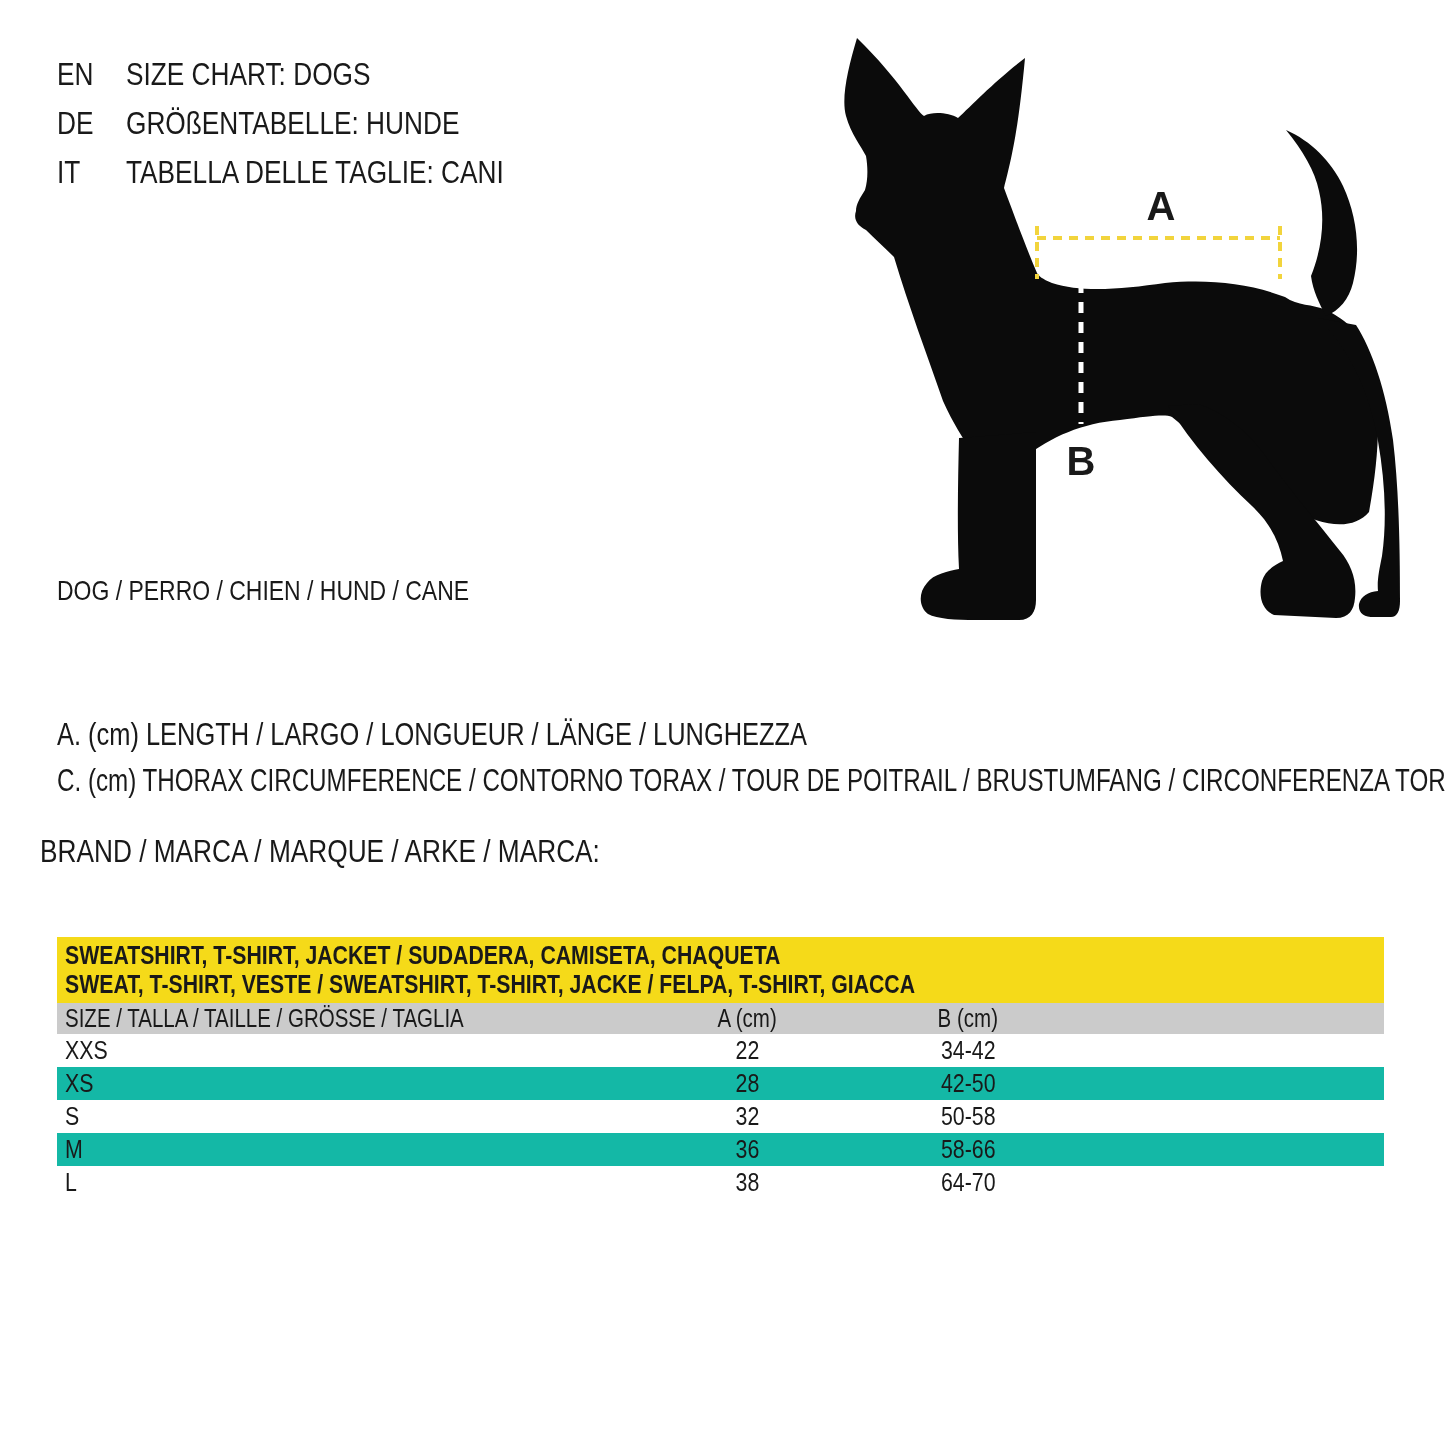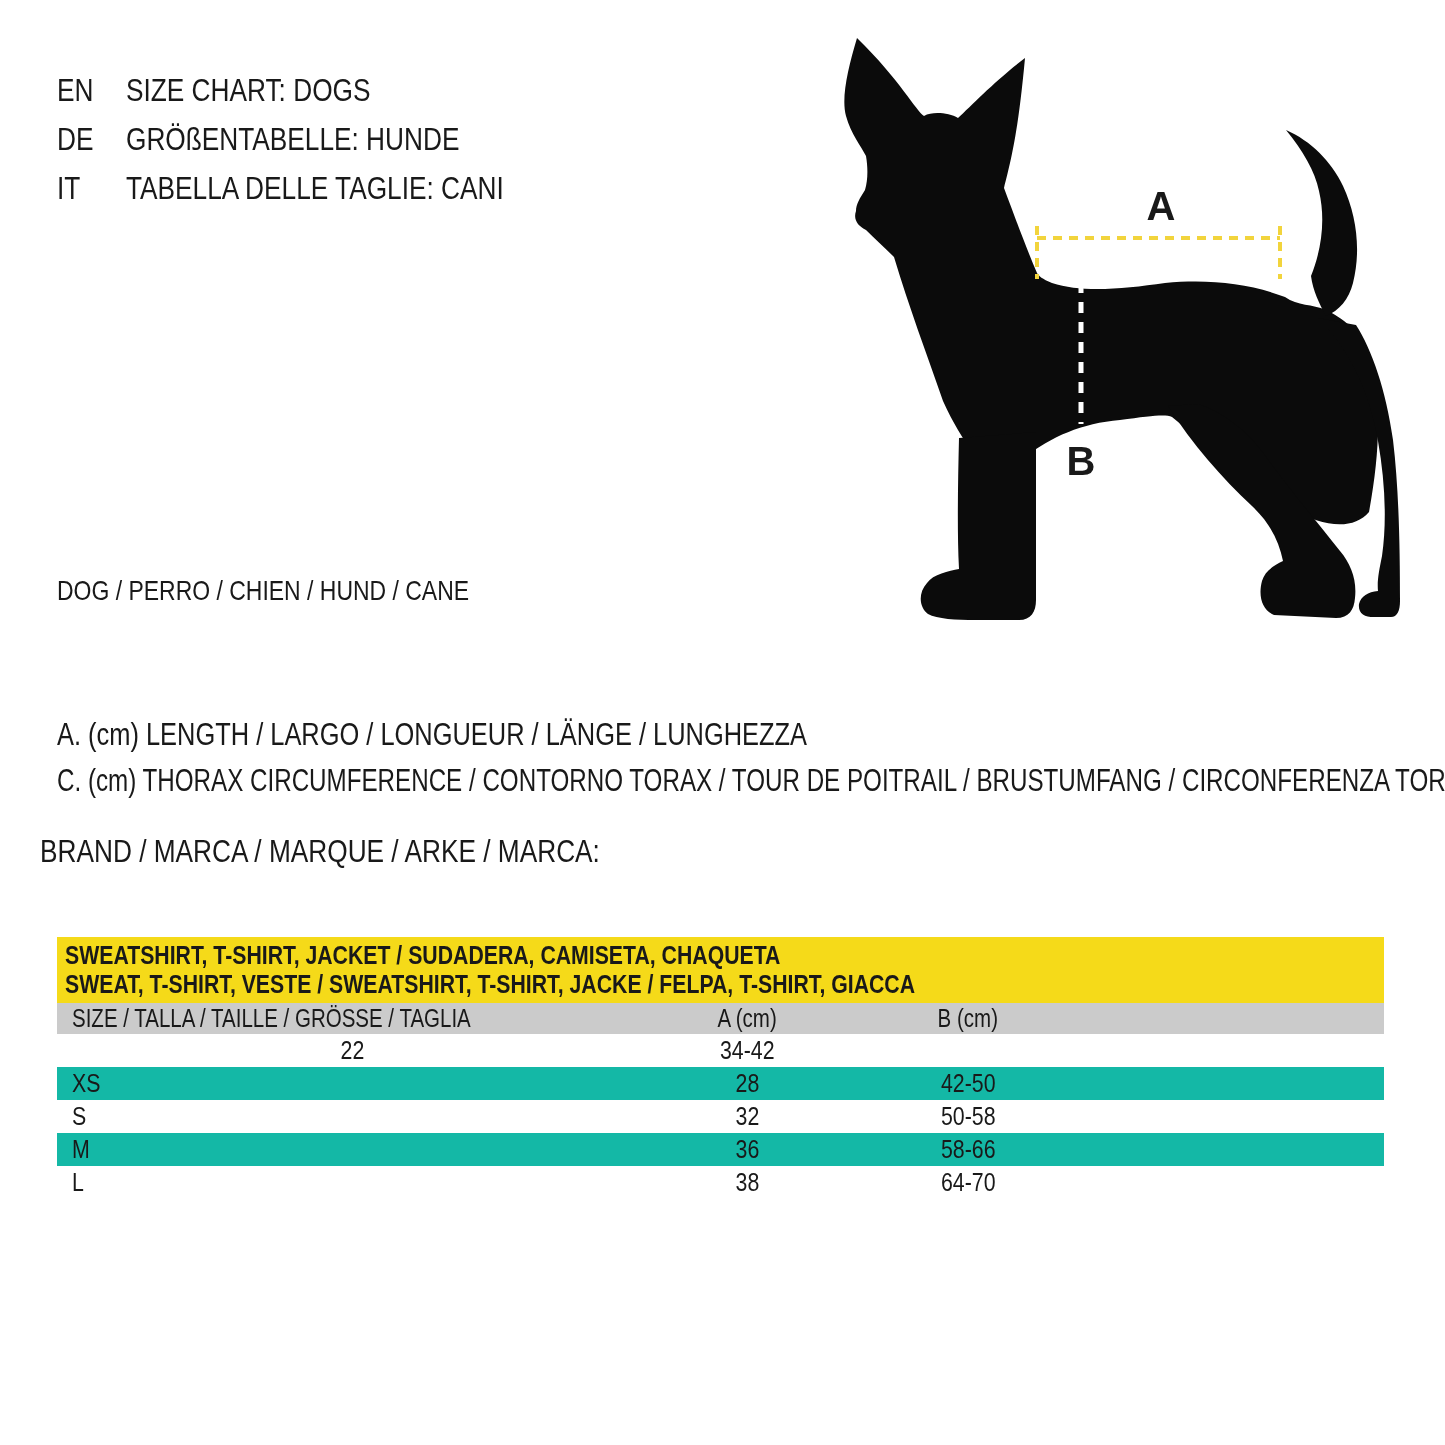--- a/index.html
+++ b/index.html
@@ -8,40 +8,40 @@
     font-family:"Liberation Sans", sans-serif; color:#191919; overflow:hidden;
     -webkit-font-smoothing:antialiased;
   }
   
   .cx  { display:inline-block; transform:scaleX(0.82); transform-origin:0 50%; white-space:nowrap; }
   .cxt { display:inline-block; transform:scaleX(0.78); transform-origin:0 50%; white-space:nowrap; }
   .cxb { display:inline-block; transform:scaleX(0.85); transform-origin:0 50%; white-space:nowrap; }
   .cxc { display:inline-block; transform:scaleX(0.82); transform-origin:50% 50%; white-space:nowrap; }
 
   
-  .langs { position:absolute; left:57px; top:66px; }
+  .langs { position:absolute; left:57px; top:50px; }
   .lang-row { display:flex; align-items:center; height:49px; font-size:32px; }
   .lang-code { width:69px; flex:0 0 69px; }
 
   
   .dog-fig { position:absolute; left:820px; top:20px; width:620px; height:620px; margin:0; }
   .dog-fig svg { display:block; width:620px; height:620px; }
 
   
   .caption { position:absolute; left:57px; top:568px; font-size:28px; line-height:46px; }
   .measures { position:absolute; left:57px; top:712px; font-size:31px; line-height:46px; }
   .brand { position:absolute; left:40px; top:828px; font-size:32px; line-height:46px; }
 
   
   .size-table { position:absolute; left:57px; top:937px; width:1327px; }
   .t-yellow { background:#F5DA19; padding:4px 13px 4px 8px; font-size:25px; font-weight:700; line-height:29px; }
   .t-cols { background:#CBCBCB; height:31px; display:grid; grid-template-columns:590px 200px 242px 1fr; align-items:center; font-size:25px; }
   .t-row  { height:33px; display:grid; grid-template-columns:590px 200px 242px 1fr; align-items:center; font-size:26px; background:#ffffff; }
   .t-row.alt { background:#14b8a6; }
-  .c-size { padding-left:15px; text-align:left; }
+  .c-size { padding-left:8px; text-align:left; }
   .c-a, .c-b { text-align:center; }
 </style>
 </head>
 <body>
 
 <div class="canvas">
 
   <section class="langs">
       <div class="lang-row">
         <span class="lang-code"><span class="cx">EN</span></span>
@@ -165,20 +165,21 @@
       <div class="c-a">
         <span class="cxc">A (cm)</span>
       </div>
       <div class="c-b">
         <span class="cxc">B (cm)</span>
       </div>
       <div></div>
     </div>
     <div>
         <div class="t-row">
+          <div class="c-size"><span class="cx">XXS</span></div>
           <div class="c-a"><span class="cxc">22</span></div>
           <div class="c-b"><span class="cxc">34-42</span></div>
           <div></div>
         </div>
         <div class="t-row alt">
           <div class="c-size"><span class="cx">XS</span></div>
           <div class="c-a"><span class="cxc">28</span></div>
           <div class="c-b"><span class="cxc">42-50</span></div>
           <div></div>
         </div>

